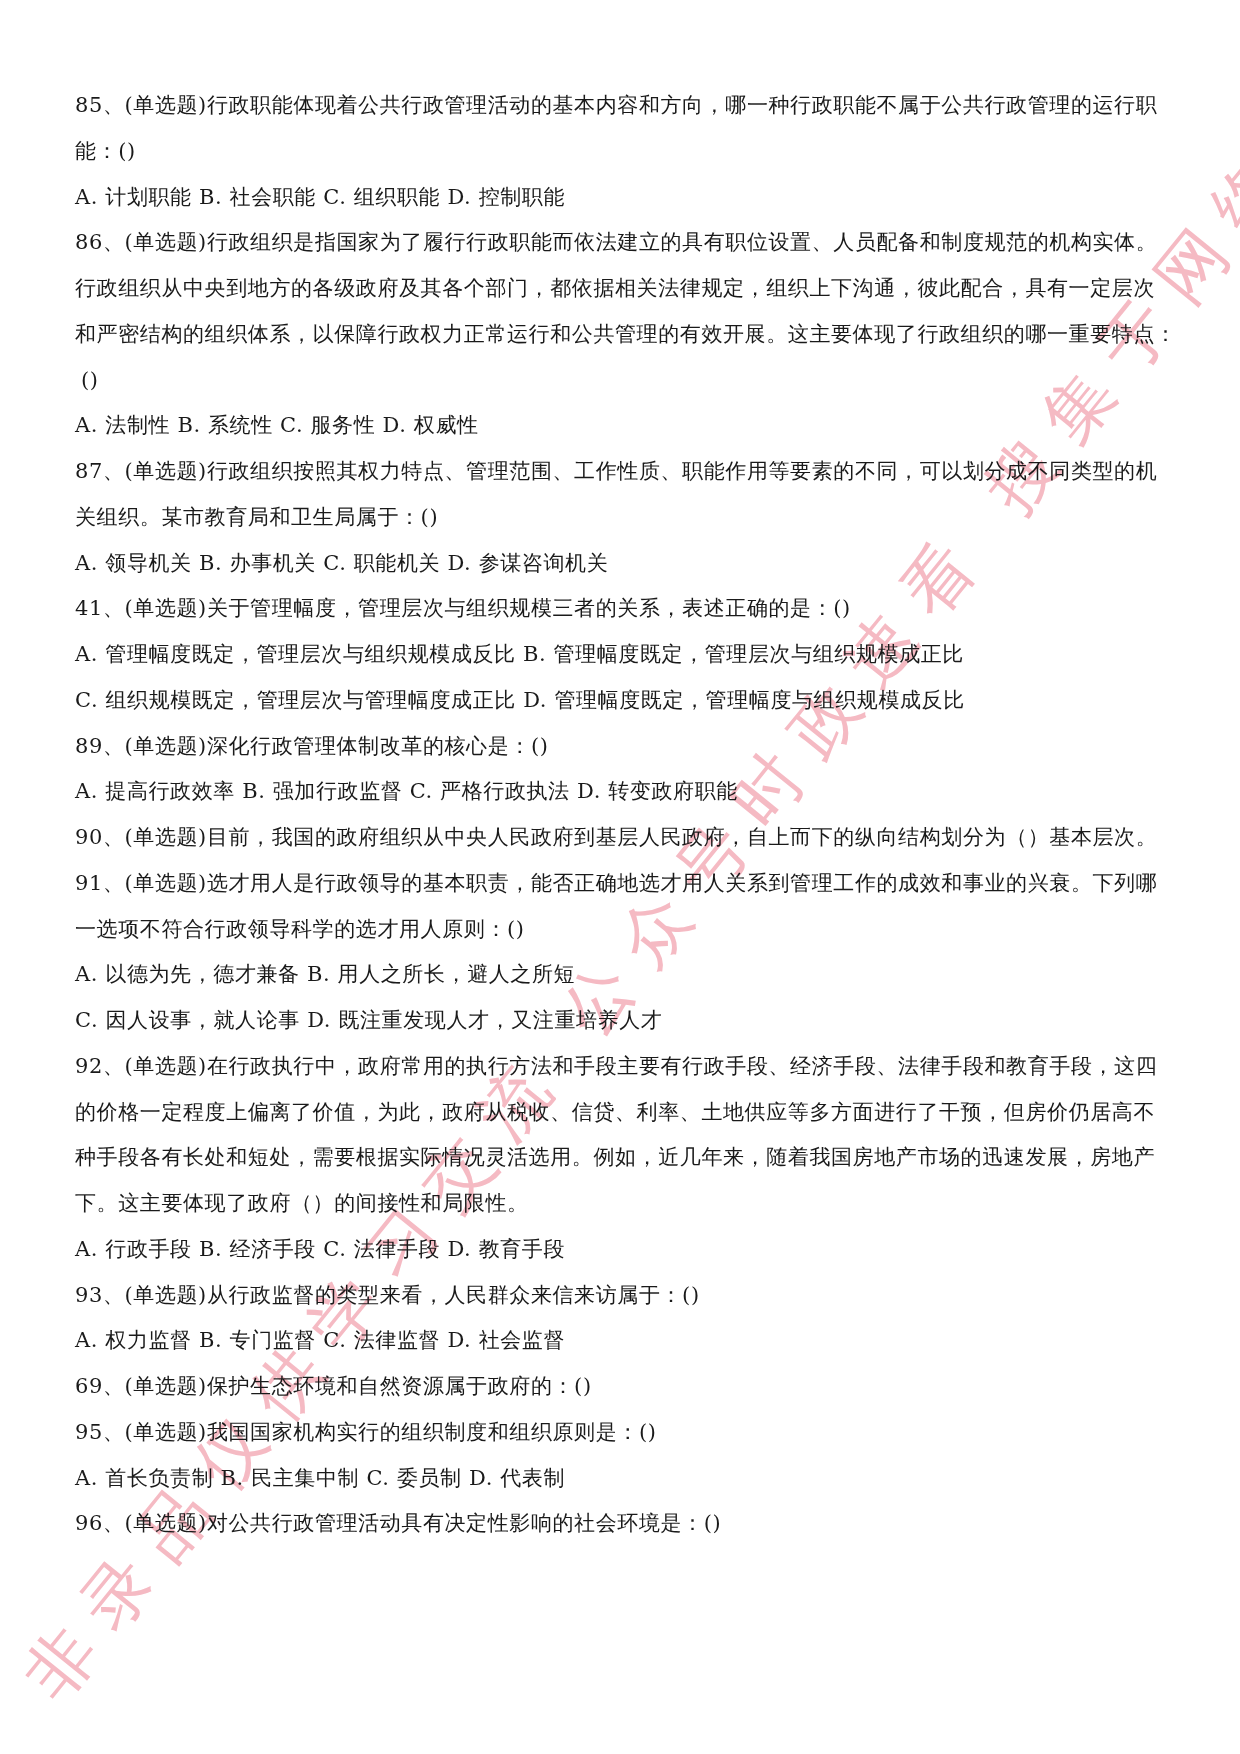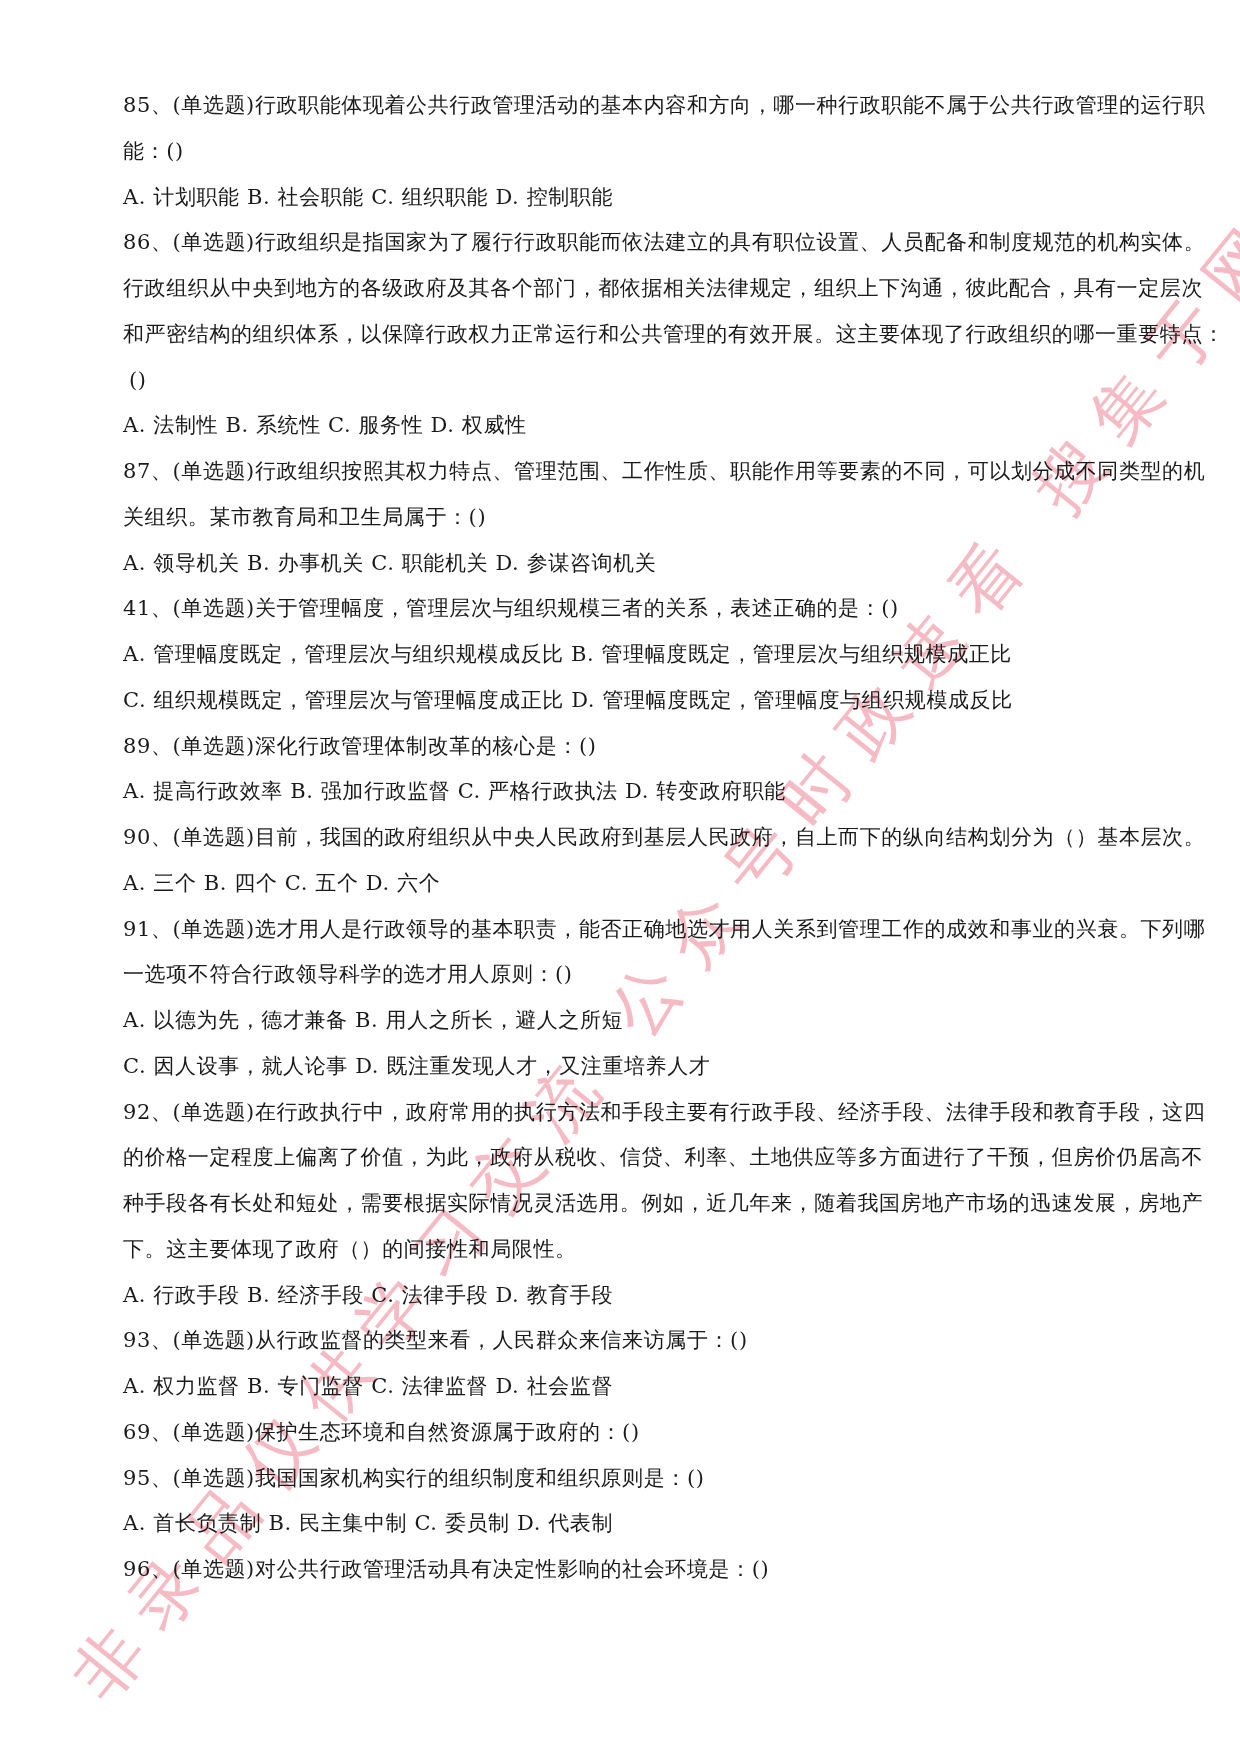--- a/index.html
+++ b/index.html
@@ -1,20 +1,19 @@
 <!DOCTYPE html>
 <html><head>
 <meta charset="utf-8">
 <style>
   html, body { margin: 0; padding: 0; background: #ffffff; }
   body { width: 1240px; height: 1754px; position: relative; overflow: hidden; }
   .page {
     position: absolute; left: 0; top: 0; width: 988px; height: 1754px;
     background: #ffffff;
-    margin-left: 48px;
   }
   .content {
     position: absolute; left: 75px; top: 83px; width: 1090px;
     font-family: "DejaVu Serif", "Liberation Serif", serif;
     font-size: 21px;
     color: #1a1a1a;
     letter-spacing: 0.6px;
     z-index: 2;
   }
   .line {
@@ -70,21 +69,20 @@
       <div class="line">C. 组织规模既定，管理层次与管理幅度成正比 D. 管理幅度既定，管理幅度与组织规模成反比</div>
     </div>
 
     <div class="question">
       <div class="line">89、(单选题)深化行政管理体制改革的核心是：()</div>
       <div class="line">A. 提高行政效率 B. 强加行政监督 C. 严格行政执法 D. 转变政府职能</div>
     </div>
 
     <div class="question">
       <div class="line">90、(单选题)目前，我国的政府组织从中央人民政府到基层人民政府，自上而下的纵向结构划分为（）基本层次。</div>
-      <div class="line">A. 三个 B. 四个 C. 五个 D. 六个</div>
     </div>
 
     <div class="question">
       <div class="line">91、(单选题)选才用人是行政领导的基本职责，能否正确地选才用人关系到管理工作的成效和事业的兴衰。下列哪</div>
       <div class="line">一选项不符合行政领导科学的选才用人原则：()</div>
       <div class="line">A. 以德为先，德才兼备 B. 用人之所长，避人之所短</div>
       <div class="line">C. 因人设事，就人论事 D. 既注重发现人才，又注重培养人才</div>
     </div>
 
     <div class="question">

